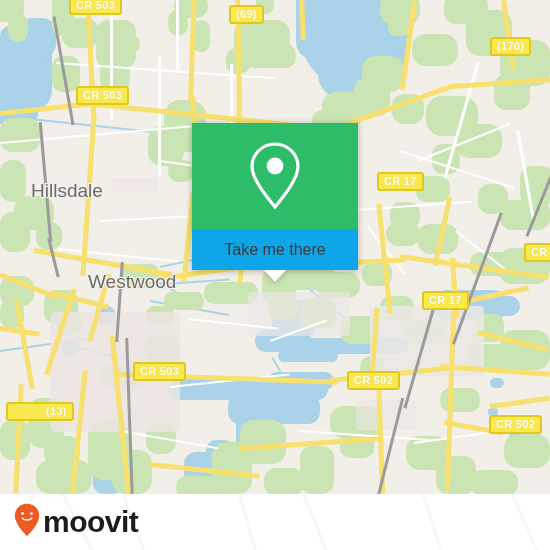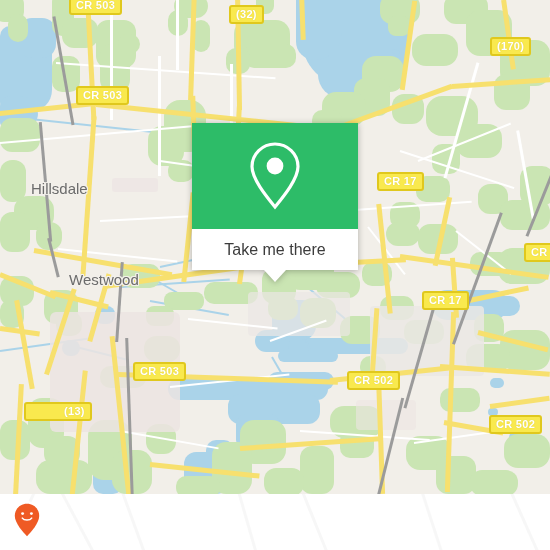--- a/index.html
+++ b/index.html
@@ -80,21 +80,21 @@
     white-space: nowrap;
     letter-spacing: 0.3px;
     text-shadow: 0 0 1px rgba(120,100,0,.25);
     box-sizing: content-box;
   }
 
   
   .place-label {
     position: absolute;
     color: #6b6b6b;
-    font-size: 15px;
+    font-size: 19px;
     white-space: nowrap;
     text-shadow:
        1px  0 0 #f3f0eb, -1px  0 0 #f3f0eb,
        0  1px 0 #f3f0eb,  0 -1px 0 #f3f0eb,
        1px  1px 0 #f3f0eb, -1px 1px 0 #f3f0eb,
        1px -1px 0 #f3f0eb, -1px -1px 0 #f3f0eb;
   }
 
   
   .popup {
@@ -107,21 +107,21 @@
   }
   .popup-head {
     height: 106px;
     background: #2dbc68;
     display: flex;
     align-items: center;
     justify-content: center;
   }
   .popup-head svg { display: block; }
   .popup-foot {
-    background: #ffffff;
+    background: #0ea5e9;
     height: 41px;
     display: flex;
     align-items: center;
     justify-content: center;
     color: #3c3c3c;
     font-size: 16px;
   }
   .popup-tail {
     position: absolute;
     left: 50%;
@@ -434,34 +434,34 @@
       <div class="rail" style="left:118px;top:262px;width:3px;height:80px;transform:rotate(4deg);"></div>
       <div class="rail" style="left:128px;top:338px;width:3px;height:160px;transform:rotate(-2deg);"></div>
       <div class="rail" style="left:548px;top:120px;width:3px;height:120px;transform:rotate(22deg);"></div>
       <div class="rail" style="left:476px;top:208px;width:3px;height:140px;transform:rotate(20deg);"></div>
       <div class="rail" style="left:420px;top:290px;width:3px;height:120px;transform:rotate(16deg);"></div>
       <div class="rail" style="left:388px;top:396px;width:3px;height:110px;transform:rotate(14deg);"></div>
     </div>
 
     <div>
       <div class="place-label" style="left:31px;top:180px;">Hillsdale</div>
-      <div class="place-label" style="left:69px;top:271px;">Westwood</div>
+      <div class="place-label" style="left:88px;top:271px;">Westwood</div>
     </div>
 
     <div>
       <div class="shield" style="left:69px;top:-4px;">CR 503</div>
-      <div class="shield" style="left:229px;top:5px;">(32)</div>
+      <div class="shield" style="left:229px;top:5px;">(69)</div>
       <div class="shield" style="left:490px;top:37px;">(170)</div>
       <div class="shield" style="left:76px;top:86px;">CR 503</div>
       <div class="shield" style="left:377px;top:172px;">CR 17</div>
       <div class="shield" style="left:524px;top:243px;">CR</div>
       <div class="shield" style="left:422px;top:291px;">CR 17</div>
       <div class="shield" style="left:133px;top:362px;">CR 503</div>
       <div class="shield" style="left:347px;top:371px;">CR 502</div>
-      <div class="shield" style="left:24px;top:402px;padding-left:38px;">(13)</div>
+      <div class="shield" style="left:6px;top:402px;padding-left:38px;">(13)</div>
       <div class="shield" style="left:489px;top:415px;">CR 502</div>
     </div>
 
     <div class="popup">
       <div class="popup-head">
         <span>
           <svg width="58" height="72" viewBox="0 0 58 72" aria-hidden="true">
             <path d="M29 4 C16.3 4 6 14.1 6 26.6 C6 39 20.5 56.5 29 67 C37.5 56.5 52 39 52 26.6 C52 14.1 41.7 4 29 4 Z" fill="none" stroke="#ffffff" stroke-width="3.2"></path>
             <circle cx="29" cy="26" r="8.4" fill="#ffffff"></circle>
           </svg>
@@ -491,17 +491,18 @@
     <div class="footer-inner">
       <div class="brand">
         <span>
           <svg width="26" height="34" viewBox="0 0 26 34" aria-hidden="true">
             <path d="M13 0.8 C6.2 0.8 0.8 6.1 0.8 12.7 C0.8 20.2 9.3 29.5 13 33.2 C16.7 29.5 25.2 20.2 25.2 12.7 C25.2 6.1 19.8 0.8 13 0.8 Z" fill="#ef5a24"></path>
             <circle cx="8.6" cy="10.6" r="1.45" fill="#ffffff"></circle>
             <circle cx="17.4" cy="10.6" r="1.45" fill="#ffffff"></circle>
             <path d="M8.3 15.1 C10.0 17.6 16.0 17.6 17.7 15.1" fill="none" stroke="#ffffff" stroke-width="1.5" stroke-linecap="round"></path>
           </svg>
         </span>
+        <span class="brand-word">moovit</span>
       </div>
     </div>
   </div>
 
 </div>
 
 </body></html>

